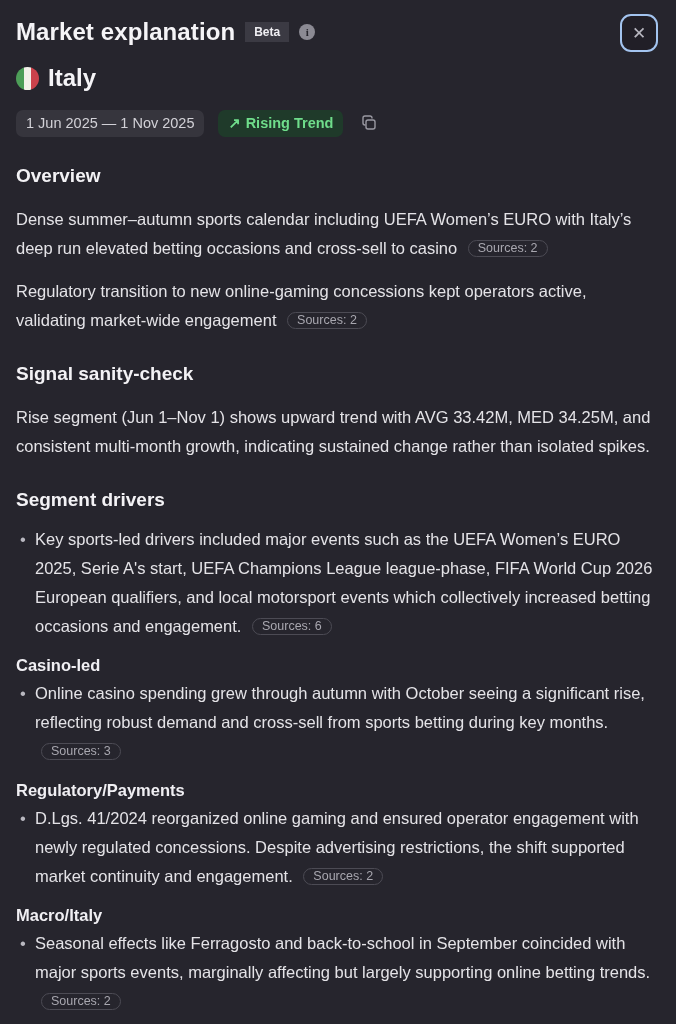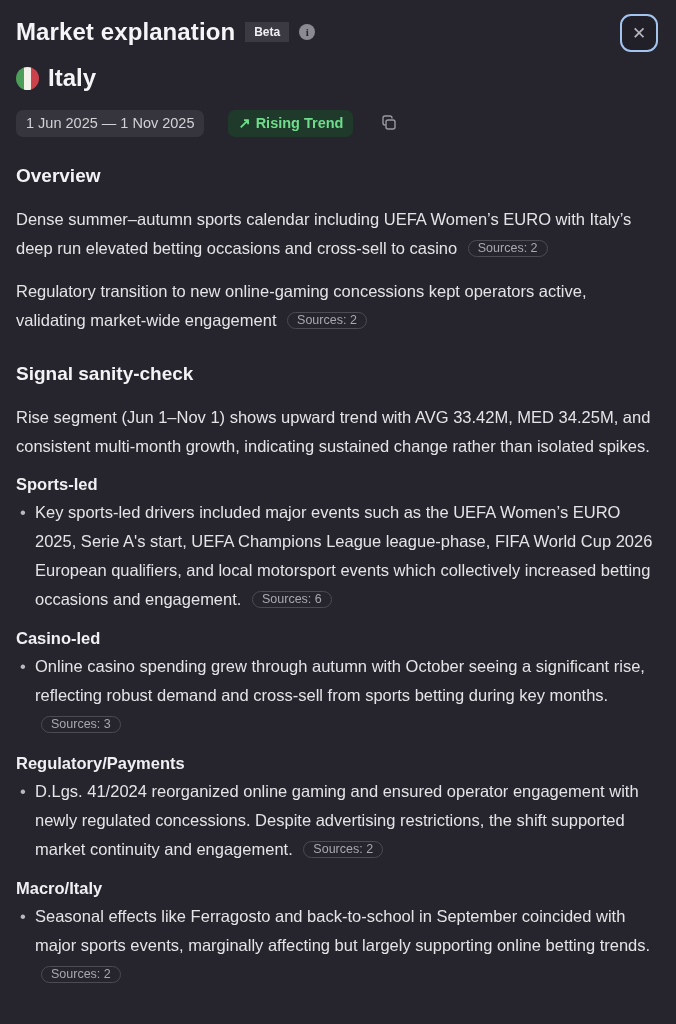--- a/index.html
+++ b/index.html
@@ -87,21 +87,21 @@
     flex: 0 0 auto;
   }
   .country-name {
     font-size: 24px;
     font-weight: 700;
     color: #f5f4f7;
   }
   .chips-row {
     display: flex;
     align-items: center;
-    gap: 24px;
+    gap: 14px;
     margin-bottom: 28px;
   }
   .date-chip {
     background: #36353d;
     color: #d2d1d7;
     font-size: 14.5px;
     padding: 6px 10px;
     border-radius: 7px;
     line-height: 1;
   }
@@ -219,23 +219,23 @@
     <span class="sources-badge">Sources: 2</span>
   </p>
   <p class="body-para">
     <span>Regulatory transition to new online-gaming concessions kept operators active, validating market-wide engagement</span>
     <span class="sources-badge">Sources: 2</span>
   </p>
 
   <div class="section-heading">Signal sanity-check</div>
   <p class="body-para">Rise segment (Jun 1–Nov 1) shows upward trend with AVG 33.42M, MED 34.25M, and consistent multi-month growth, indicating sustained change rather than isolated spikes.</p>
 
-
-  <div class="driver-group">
-    <div class="driver-title">Sports-led</div>
+  <div class="section-heading" style="margin-bottom:14px">Segment drivers</div>
+
+  <div class="driver-group">
     <div class="bullet-item">
       <span>Key sports-led drivers included major events such as the UEFA Women’s EURO 2025, Serie A's start, UEFA Champions League league-phase, FIFA World Cup 2026 European qualifiers, and local motorsport events which collectively increased betting occasions and engagement.</span>
       <span class="sources-badge">Sources: 6</span>
     </div>
   </div>
 
   <div class="driver-group">
     <div class="driver-title">Casino-led</div>
     <div class="bullet-item">
       <span>Online casino spending grew through autumn with October seeing a significant rise, reflecting robust demand and cross-sell from sports betting during key months.</span>

